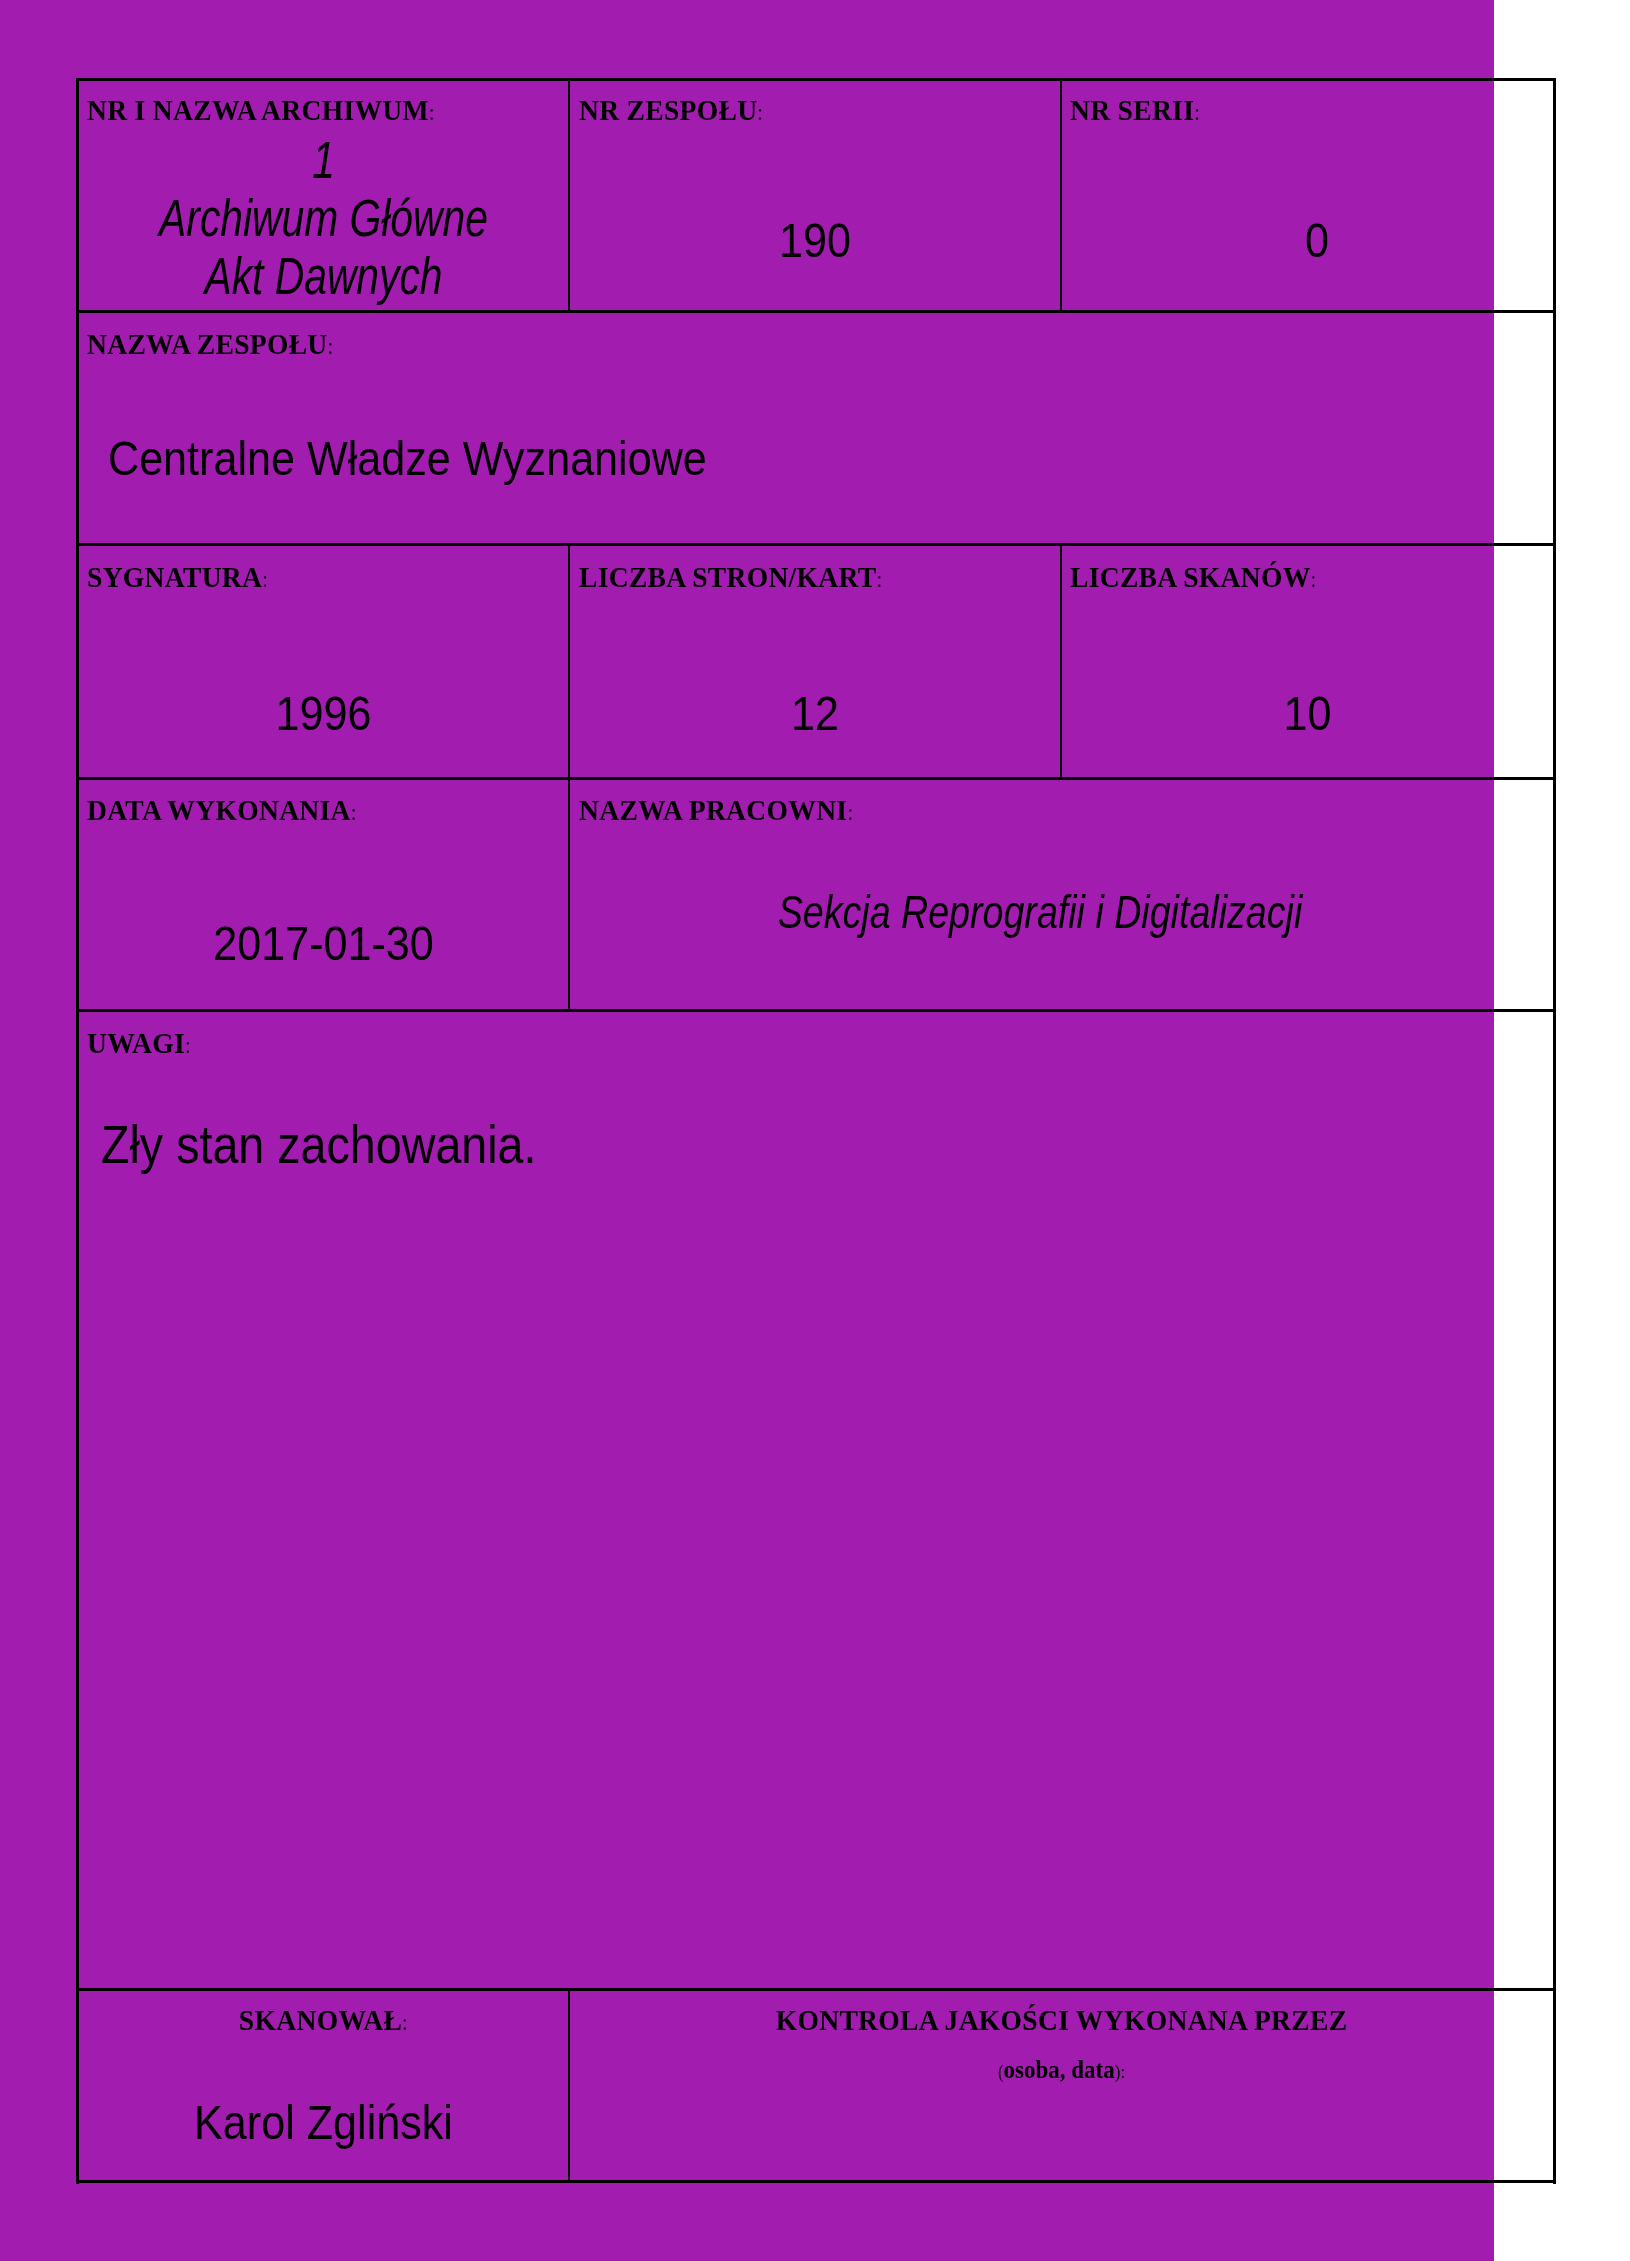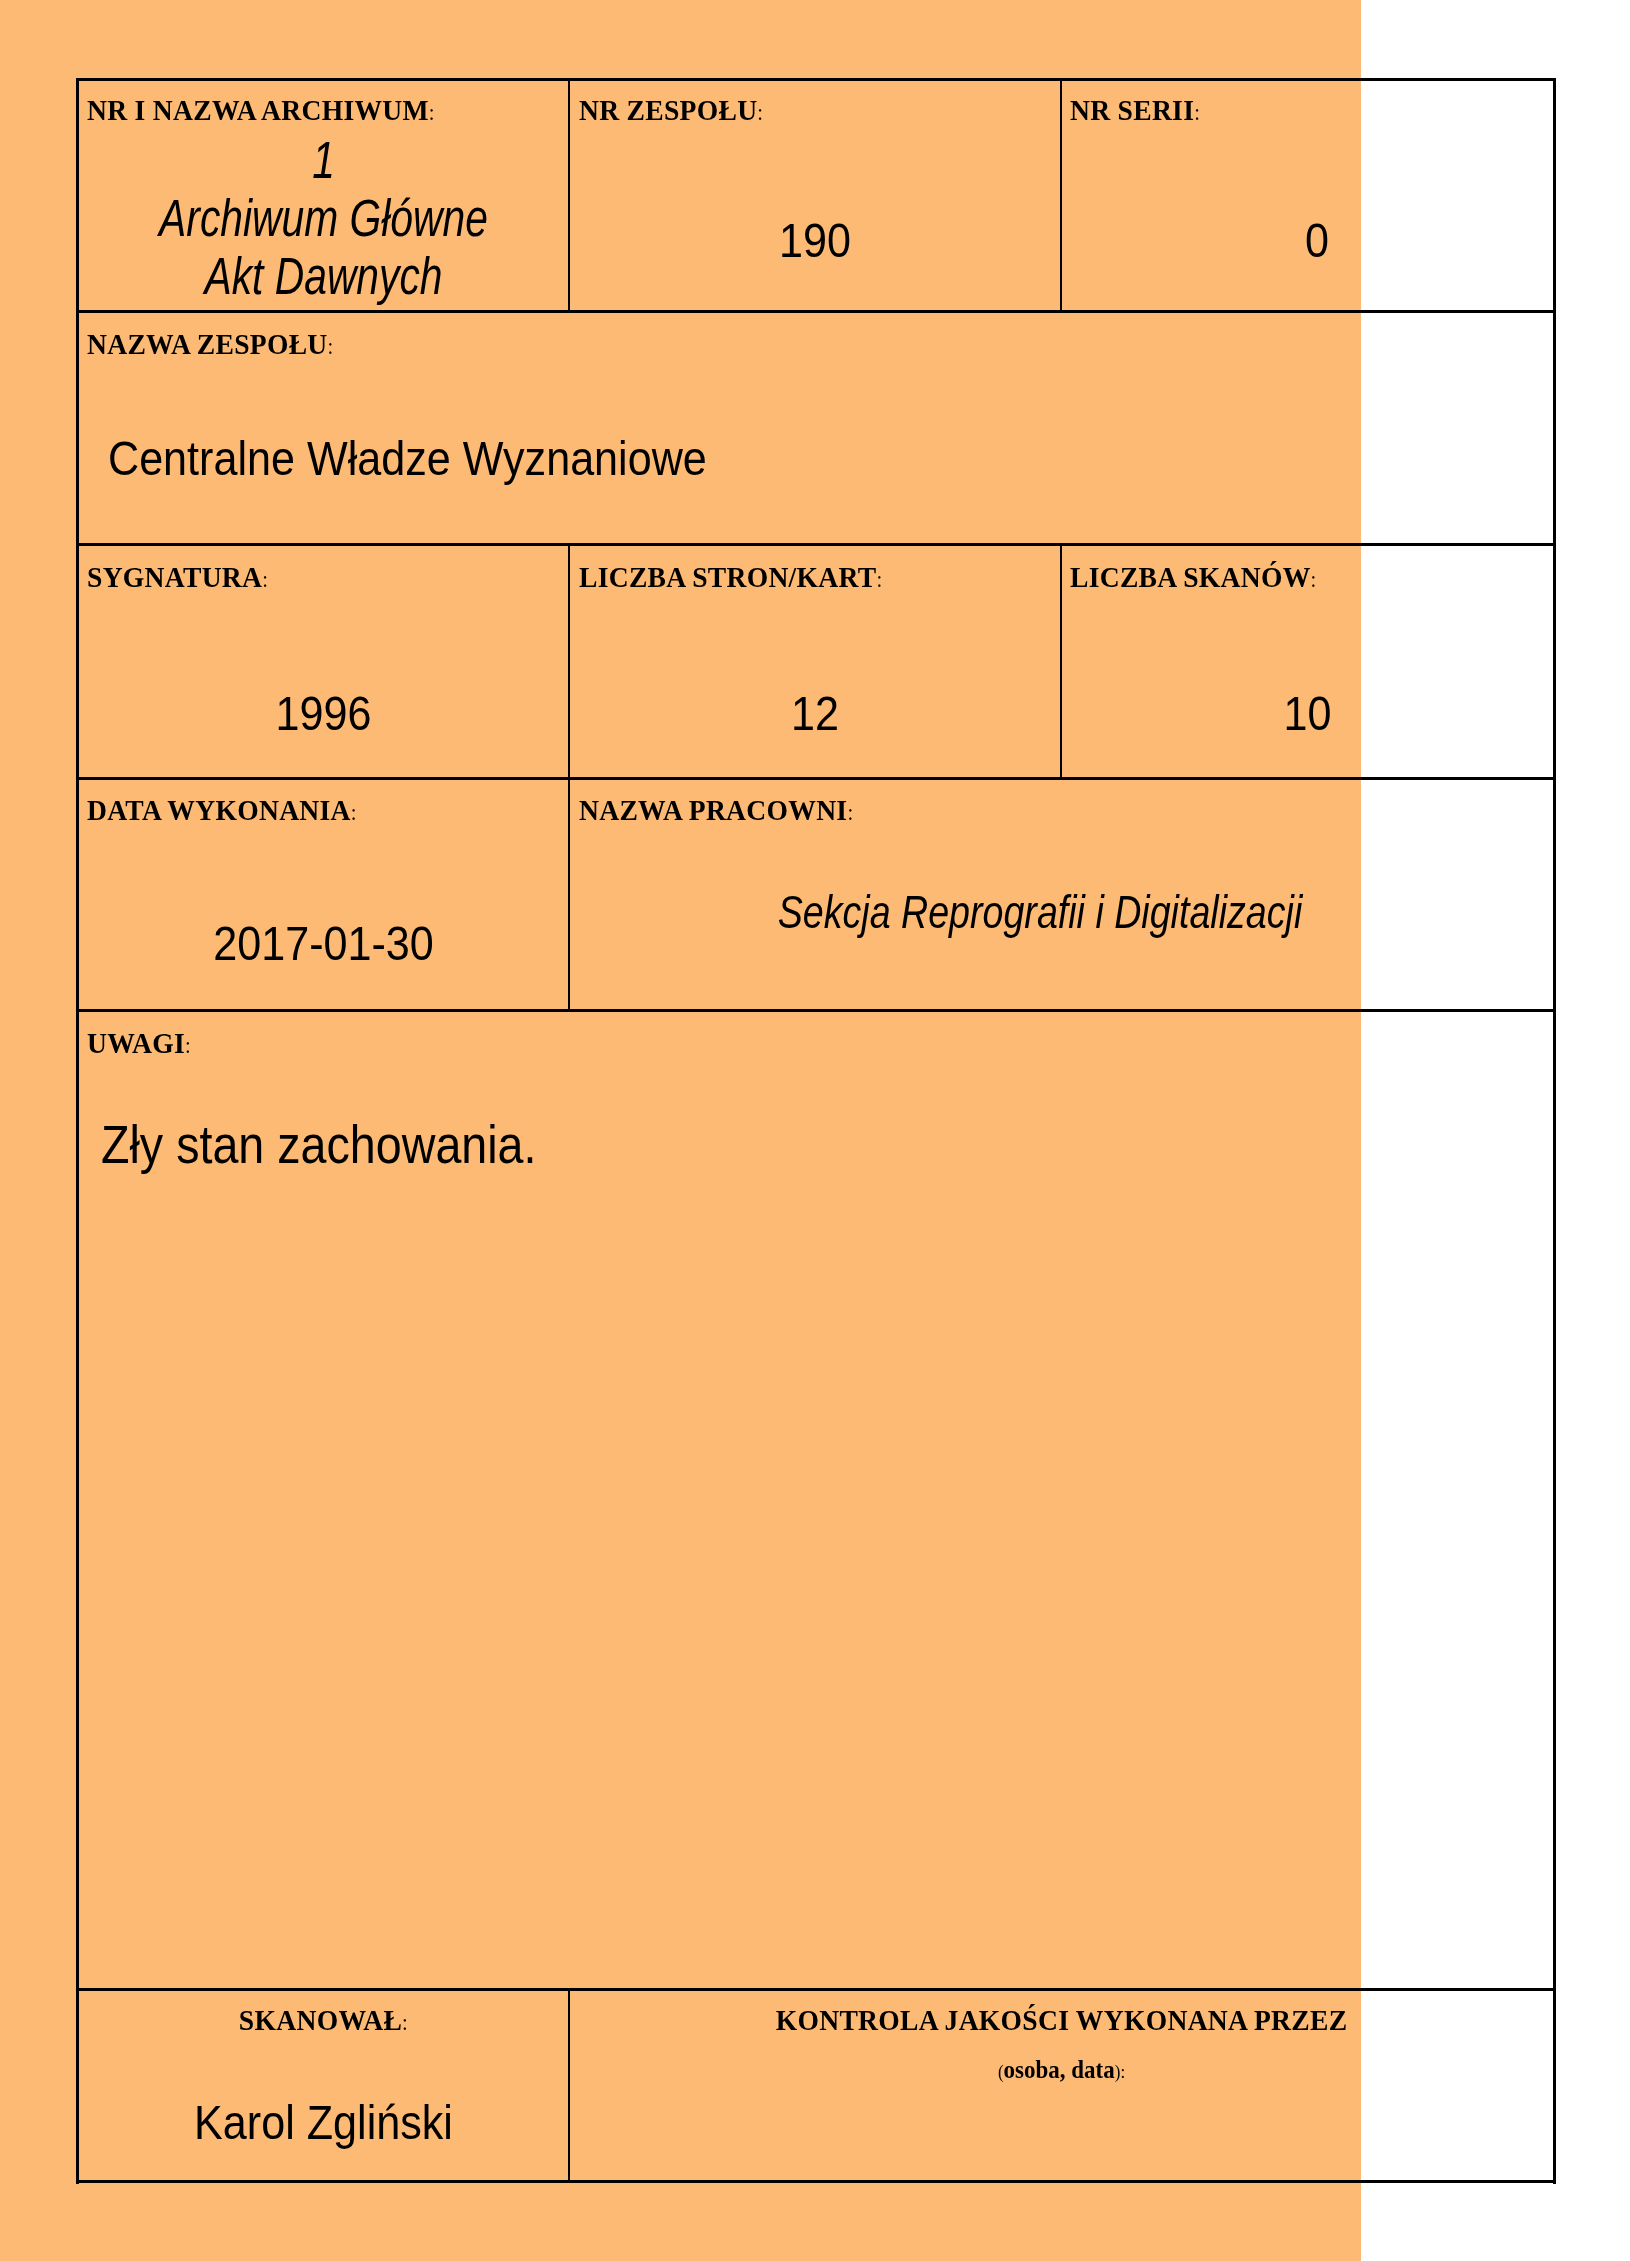--- a/index.html
+++ b/index.html
@@ -1,17 +1,17 @@
 <!DOCTYPE html>
 <html style="font-size:10.5px"><head>
 <meta charset="utf-8">
 <style>
   html, body { margin: 0; padding: 0; background: #ffffff; }
   body { width: 1630px; height: 2261px; position: relative; overflow: hidden; }
-  .sheet { position: absolute; left: 0; top: 0; width: 1361px; height: 2261px; background: #fdba74; }
+  .sheet { position: absolute; left: 0; top: 0; width: 1494px; height: 2261px; background: #a21caf; }
   .hline { position: absolute; background: #000; height: 3.3px; }
   .vline { position: absolute; background: #000; width: 2px; }
   .border-v { width: 2.6px; }
   .label {
     position: absolute;
     font-family: "Liberation Serif", serif;
     font-weight: bold;
     font-size: 30px;
     color: #000;
     white-space: nowrap;

